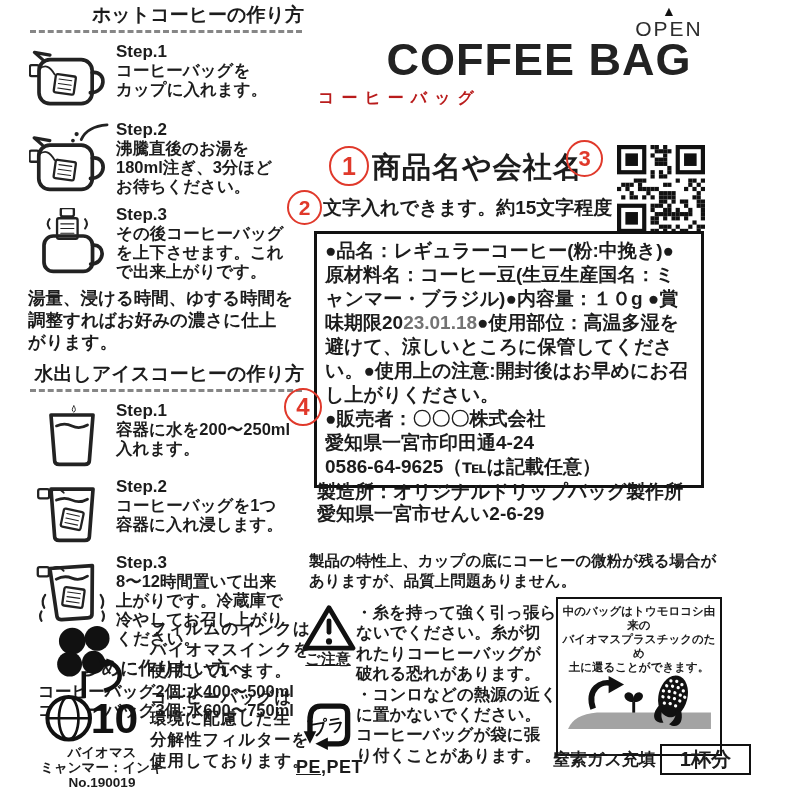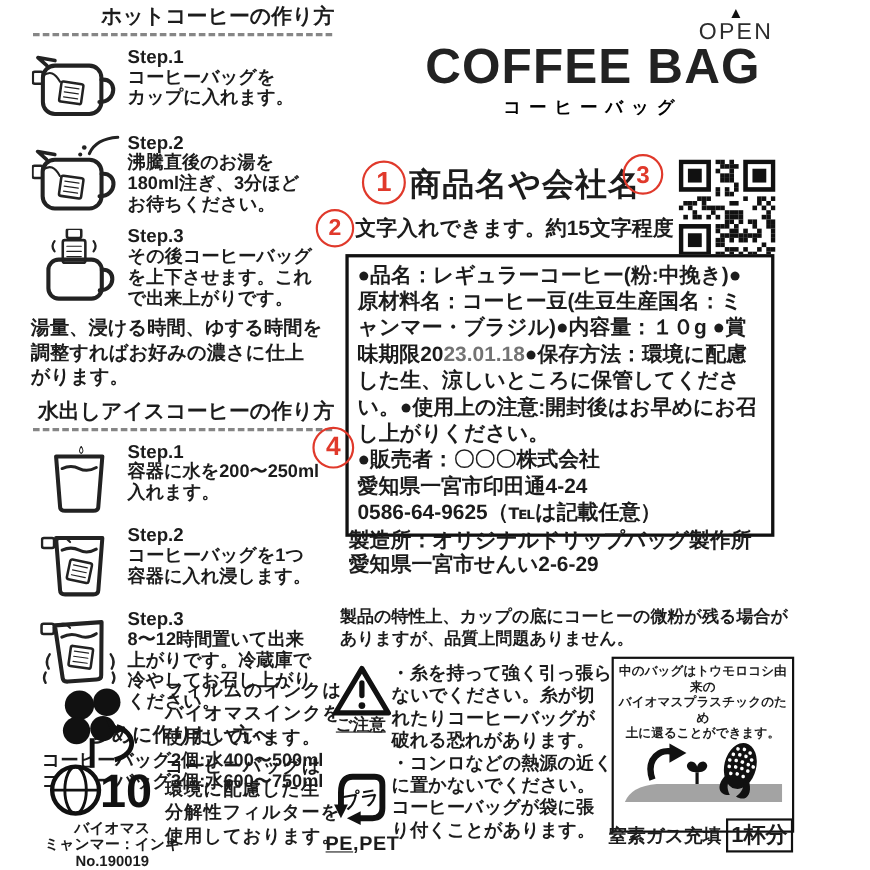--- a/index.html
+++ b/index.html
@@ -22,22 +22,22 @@
   .bio-texts p{margin:0 0 6px;white-space:pre-line;}
   .bio-caption{position:absolute;left:24px;top:745px;width:156px;text-align:center;
                font-size:13.5px;font-weight:700;line-height:15px;}
 
   
   .open-block{position:absolute;left:630px;top:4px;width:78px;text-align:center;color:#2d2d2d;}
   .open-tri{font-size:14px;line-height:14px;color:#111;}
   .open-label{font-size:21px;letter-spacing:2px;line-height:22px;}
   .big-title{position:absolute;left:318px;top:34px;width:442px;margin:0;text-align:center;
              font-size:45px;font-weight:700;letter-spacing:1px;color:#222;}
-  .sub-title{position:absolute;left:318px;top:88px;width:442px;text-align:center;
-             font-size:16px;font-weight:600;letter-spacing:7px;color:#000000;}
+  .sub-title{position:absolute;left:318px;top:88px;width:442px;
+             font-size:16px;font-weight:600;letter-spacing:7px;color:#b91c1c;}
   .badge{position:absolute;border:2.5px solid #e0392b;color:#e0392b;border-radius:50%;
          display:flex;align-items:center;justify-content:center;font-weight:700;background:#fff0;}
   .badge1{left:329px;top:146px;width:36px;height:36px;font-size:25px;}
   .badge2{left:287px;top:190px;width:31px;height:31px;font-size:21px;}
   .badge3{left:566px;top:140px;width:33px;height:33px;font-size:22px;}
   .badge4{left:284px;top:388px;width:34px;height:34px;font-size:24px;z-index:3;}
   .product-name{position:absolute;left:372px;top:148px;font-size:29px;font-weight:700;letter-spacing:1px;}
   .insert-note{position:absolute;left:323px;top:195px;font-size:19px;font-weight:700;}
   .qr{position:absolute;left:617px;top:145px;}
   .info-box{position:absolute;left:314px;top:231px;width:390px;box-sizing:border-box;
@@ -54,21 +54,21 @@
                 font-weight:700;line-height:20.4px;}
   .caution-list div{white-space:pre-line;}
   .pla-icon{position:absolute;left:301px;top:697px;}
   .pe-pet{position:absolute;left:296px;top:757px;font-size:18px;font-weight:700;letter-spacing:.5px;}
   .pe-pet .u{text-decoration:underline;}
   .corn-box{position:absolute;left:556px;top:597px;width:166px;box-sizing:border-box;
             border:2.5px solid #111;padding:5px 2px 20px;text-align:center;background:#fff;}
   .corn-text{font-size:11.5px;font-weight:700;line-height:14px;white-space:pre-line;}
   .nitrogen{position:absolute;left:553px;top:744px;display:flex;align-items:center;}
   .nitrogen-label{font-size:17px;font-weight:700;}
-  .serving-box{border:2.5px solid #111;padding:0 3px;margin-left:4px;font-size:20px;
+  .serving-box{border:2.5px solid #111;padding:0 18px;margin-left:4px;font-size:20px;
                font-weight:700;line-height:27px;}
   svg .ln{fill:none;stroke:#222;stroke-linejoin:round;stroke-linecap:round;}
 </style>
 </head>
 <body>
 
 <div class="page">
 
   <section class="left-col">
 
@@ -383,21 +383,21 @@
       <rect x="8" y="8" width="12" height="12" fill="#111"></rect>
       <rect x="56" y="0" width="28" height="28" fill="#111"></rect>
       <rect x="60" y="4" width="20" height="20" fill="#fff"></rect>
       <rect x="64" y="8" width="12" height="12" fill="#111"></rect>
       <rect x="0" y="56" width="28" height="28" fill="#111"></rect>
       <rect x="4" y="60" width="20" height="20" fill="#fff"></rect>
       <rect x="8" y="64" width="12" height="12" fill="#111"></rect>
     </svg>
 
   <div class="info-box">
-    <span>●品名：レギュラーコーヒー(粉:中挽き)●原材料名：コーヒー豆(生豆生産国名：ミャンマー・ブラジル)●内容量：１０g ●賞味期限20</span><span class="orange">23.01.18</span><span>●保存方法：環境に配慮した生、涼しいところに保管してください。●使用上の注意:開封後はお早めにお召し上がりください。</span>
+    <span>●品名：レギュラーコーヒー(粉:中挽き)●原材料名：コーヒー豆(生豆生産国名：ミャンマー・ブラジル)●内容量：１０g ●賞味期限20</span><span class="orange">23.01.18</span><span>●使用部位：高温多湿を避けて、涼しいところに保管してください。●使用上の注意:開封後はお早めにお召し上がりください。</span>
     <div>●販売者：〇〇〇株式会社</div>
     <div>愛知県一宮市印田通4-24</div>
     <div>0586-64-9625（℡は記載任意）</div>
   </div>
   <span class="badge badge4">4</span>
 
   <div class="maker">
     <div>製造所：オリジナルドリップバッグ製作所</div>
     <div>愛知県一宮市せんい2-6-29</div>
   </div>

